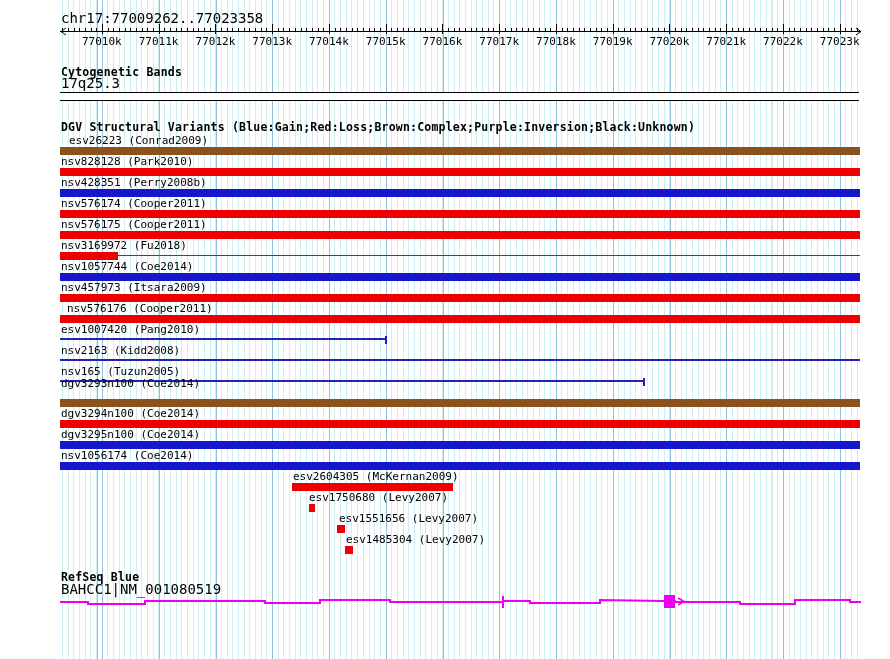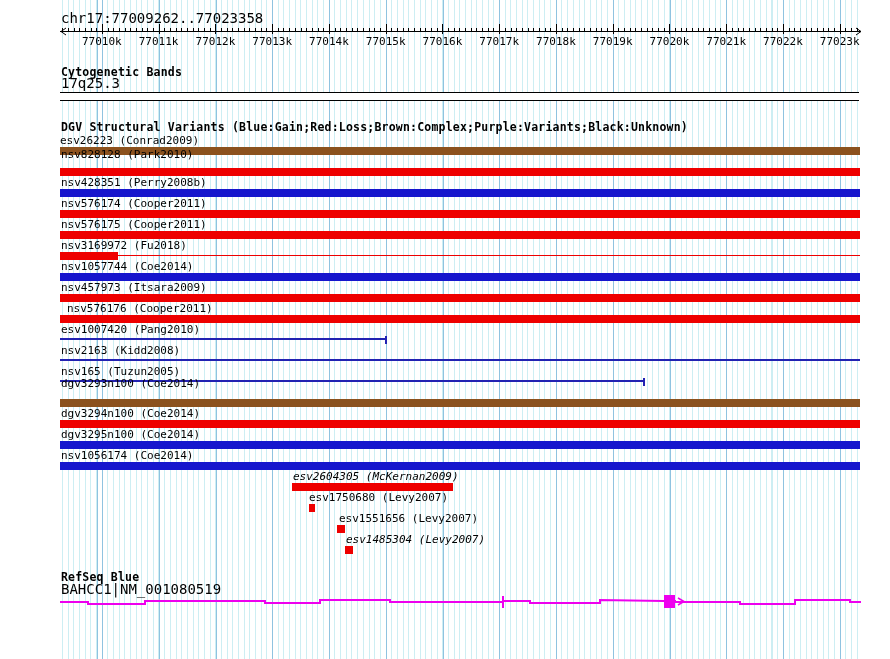--- a/index.html
+++ b/index.html
@@ -195,26 +195,26 @@
       <rect x="604" y="595" width="11" height="13" fill="#ee00ee"></rect>
       <path d="M618,598 L624,601.5 L618,605" fill="none" stroke="#ee00ee" stroke-width="1.5"></path>
     </svg>
 
   <div id="region-title" class="abs mono">chr17:77009262..77023358</div>
 
   <div id="cyto-header" class="abs mono bold">Cytogenetic Bands</div>
   <div id="cyto-label" class="abs mono">17q25.3</div>
   <div id="cyto-band"></div>
 
-  <div id="dgv-header" class="abs mono bold">DGV Structural Variants (Blue:Gain;Red:Loss;Brown:Complex;Purple:Variants;Black:Unknown)</div>
+  <div id="dgv-header" class="abs mono bold">DGV Structural Variants (Blue:Gain;Red:Loss;Brown:Complex;Purple:Inversion;Black:Unknown)</div>
 
   <div id="tracks">
-      <div class="vlabel mono" style="left: 0; top: 136px;">esv26223 (Conrad2009)</div>
+      <div class="vlabel mono" style="left: 9px; top: 136px;">esv26223 (Conrad2009)</div>
       <div class="bar" style="left: 0px; width: 800px; top: 147px; height: 8px; background: rgb(139, 82, 30);"></div>
-      <div class="vlabel mono" style="left: 1px; top: 150px;">nsv828128 (Park2010)</div>
+      <div class="vlabel mono" style="left: 1px; top: 157px;">nsv828128 (Park2010)</div>
       <div class="bar" style="left: 0px; width: 800px; top: 168px; height: 8px; background: rgb(238, 0, 0);"></div>
       <div class="vlabel mono" style="left: 1px; top: 178px;">nsv428351 (Perry2008b)</div>
       <div class="bar" style="left: 0px; width: 800px; top: 189px; height: 8px; background: rgb(22, 22, 205);"></div>
       <div class="vlabel mono" style="left: 1px; top: 199px;">nsv576174 (Cooper2011)</div>
       <div class="bar" style="left: 0px; width: 800px; top: 210px; height: 8px; background: rgb(238, 0, 0);"></div>
       <div class="vlabel mono" style="left: 1px; top: 220px;">nsv576175 (Cooper2011)</div>
       <div class="bar" style="left: 0px; width: 800px; top: 231px; height: 8px; background: rgb(238, 0, 0);"></div>
       <div class="vlabel mono" style="left: 1px; top: 241px;">nsv3169972 (Fu2018)</div>
       <div class="bar" style="left: 0px; width: 58px; top: 252px; height: 8px; background: rgb(238, 0, 0);"></div>
       <div class="bar" style="left: 58px; width: 742px; top: 255px; height: 1px; background: rgb(238, 0, 0);"></div>
@@ -233,25 +233,25 @@
       <div class="bar" style="left: 0px; width: 584px; top: 380px; height: 2px; background: rgb(34, 34, 178);"></div>
       <div class="bar" style="left: 583px; width: 2px; top: 378px; height: 8px; background: rgb(34, 34, 178);"></div>
       <div class="vlabel mono" style="left: 1px; top: 379px;">dgv3293n100 (Coe2014)</div>
       <div class="bar" style="left: 0px; width: 800px; top: 399px; height: 8px; background: rgb(139, 82, 30);"></div>
       <div class="vlabel mono" style="left: 1px; top: 409px; text-align: center;">dgv3294n100 (Coe2014)</div>
       <div class="bar" style="left: 0px; width: 800px; top: 420px; height: 8px; background: rgb(238, 0, 0);"></div>
       <div class="vlabel mono" style="left: 1px; top: 430px;">dgv3295n100 (Coe2014)</div>
       <div class="bar" style="left: 0px; width: 800px; top: 441px; height: 8px; background: rgb(22, 22, 205);"></div>
       <div class="vlabel mono" style="left: 1px; top: 451px;">nsv1056174 (Coe2014)</div>
       <div class="bar" style="left: 0px; width: 800px; top: 462px; height: 8px; background: rgb(22, 22, 205);"></div>
-      <div class="vlabel mono" style="left: 233px; top: 472px; font-style: italic;">esv2604305 (McKernan2009)</div>
+      <div class="vlabel mono" style="left: 233px; top: 472px;">esv2604305 (McKernan2009)</div>
       <div class="bar" style="left: 232px; width: 161px; top: 483px; height: 8px; background: rgb(238, 0, 0);"></div>
       <div class="vlabel mono" style="left: 249px; top: 493px;">esv1750680 (Levy2007)</div>
       <div class="bar" style="left: 249px; width: 6px; top: 504px; height: 8px; background: rgb(238, 0, 0);"></div>
       <div class="vlabel mono" style="left: 279px; top: 514px; text-align: right;">esv1551656 (Levy2007)</div>
       <div class="bar" style="left: 277px; width: 8px; top: 525px; height: 8px; background: rgb(238, 0, 0);"></div>
-      <div class="vlabel mono" style="left: 286px; top: 535px; font-style: italic;">esv1485304 (Levy2007)</div>
+      <div class="vlabel mono" style="left: 286px; top: 535px;">esv1485304 (Levy2007)</div>
       <div class="bar" style="left: 285px; width: 8px; top: 546px; height: 8px; background: rgb(238, 0, 0);"></div>
     </div>
 
   <div id="refseq-header" class="abs mono bold">RefSeq Blue</div>
   <div id="gene-label" class="abs mono">BAHCC1|NM_001080519</div>
 </div>
 
 </body></html>

